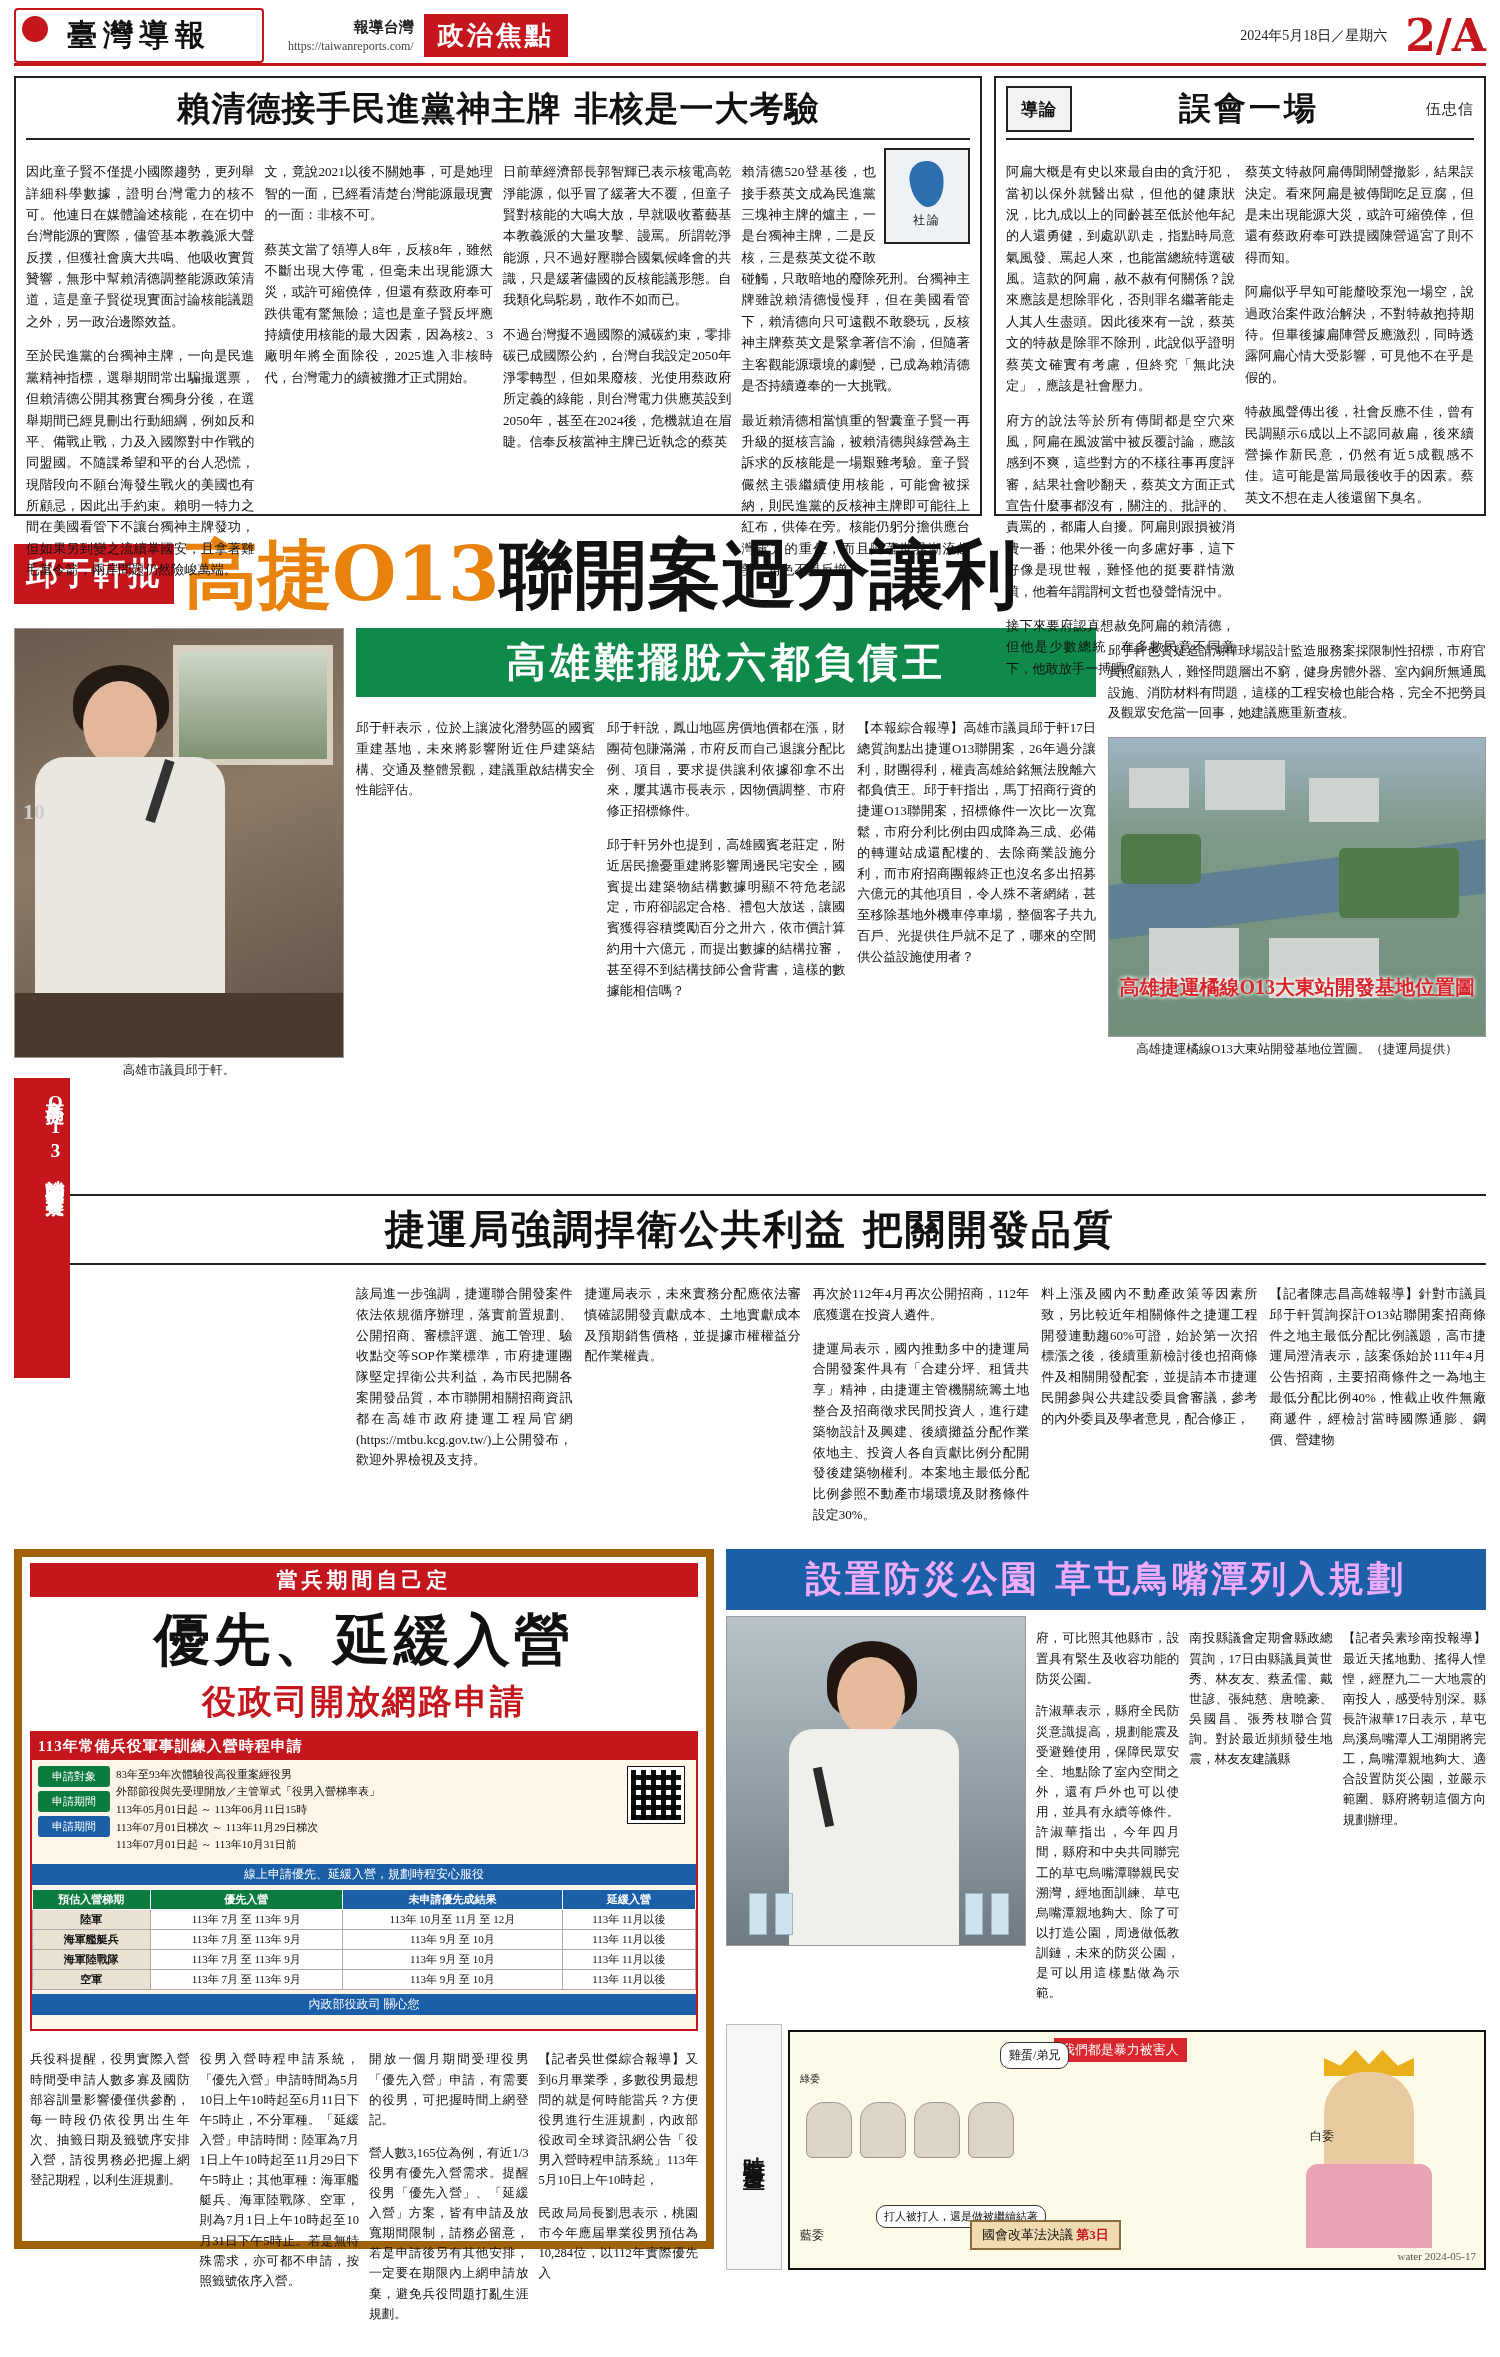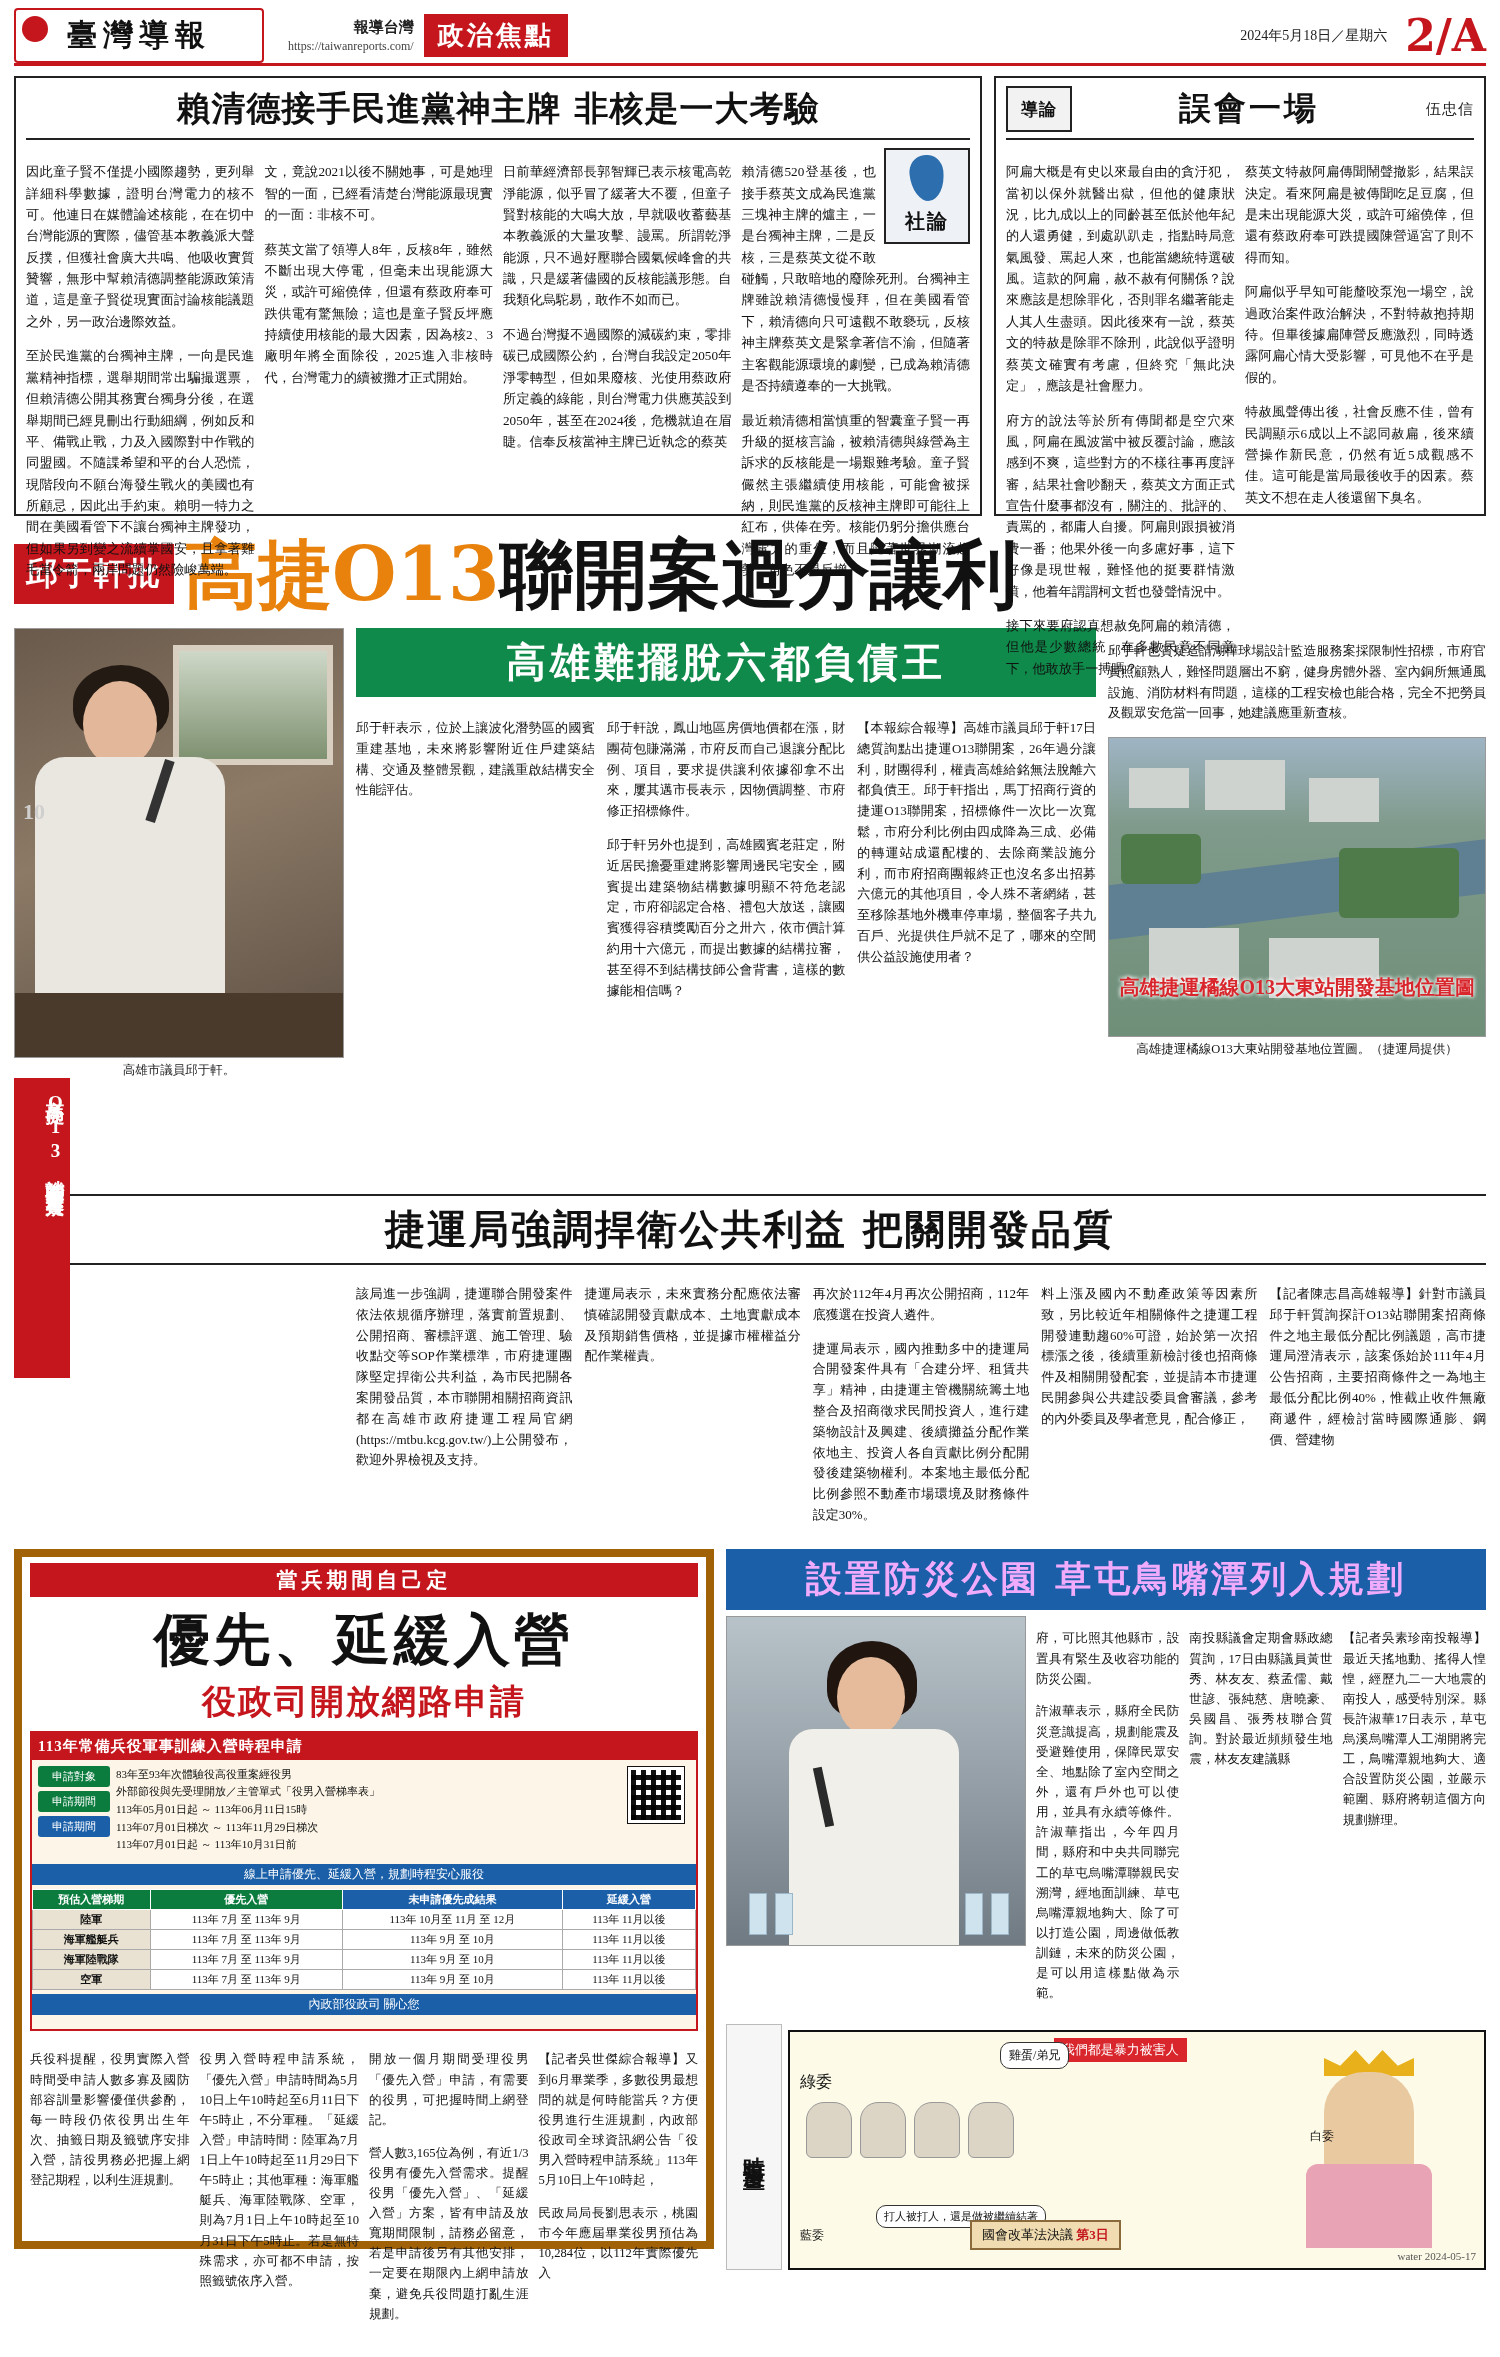--- a/index.html
+++ b/index.html
@@ -71,21 +71,21 @@
   .shelun-badge {
     float:right; width:86px; height:96px; border:2px solid #222; margin:0 0 6px 8px;
     display:flex; flex-direction:column; align-items:center; justify-content:center;
     background:#eef2f7;
   }
   .shelun-badge .map {
     width:34px; height:46px; background:#2d6fae;
     border-radius:46% 46% 50% 50% / 38% 38% 62% 62%;
     transform:rotate(-6deg);
   }
-  .shelun-badge .lbl { font-size:20px; font-weight:bold; letter-spacing:2px; margin-top:4px; }
+  .shelun-badge .lbl { font-size:12px; font-weight:normal; letter-spacing:2px; margin-top:4px; }
 
   
   .banner { margin-top:12px; display:flex; align-items:center; gap:10px; height:92px; }
   .banner-tag {
     background:#c4161c; color:#fff; font-size:32px; font-weight:bold;
     padding:8px 12px; letter-spacing:2px; font-family:"DejaVu Serif",serif;
   }
   .banner-title {
     font-size:74px; font-weight:bold; letter-spacing:0px; line-height:1;
     font-family:"DejaVu Serif",serif; white-space:nowrap;
@@ -207,21 +207,21 @@
     border:2px solid #111; background:#fdfbe8; height:240px; position:relative; overflow:hidden; margin-top:6px;
   }
   .comic .banner-red { position:absolute; left:38%; top:6px; background:#d8262c; color:#fff; font-size:13px; padding:3px 8px; }
   .comic .king { position:absolute; right:70px; top:40px; width:90px; height:110px; background:#e8c9a0; border-radius:40px 40px 20px 20px; }
   .comic .crown { position:absolute; right:70px; top:18px; width:90px; height:26px; background:#e8b11c; clip-path:polygon(0 100%,0 30%,18% 60%,35% 0,50% 55%,65% 0,82% 60%,100% 30%,100% 100%); }
   .comic .robe { position:absolute; right:52px; top:132px; width:126px; height:84px; background:#e8a3b4; border-radius:12px 12px 0 0; }
   .comic .crowd { position:absolute; left:16px; top:70px; display:flex; gap:8px; }
   .comic .ppl { width:46px; height:56px; background:#dcd5c6; border:1px solid #999; border-radius:18px 18px 6px 6px; }
   .comic .sign { position:absolute; left:180px; bottom:18px; background:#f0dcb0; border:2px solid #8a6a3a; font-size:13px; padding:4px 10px; }
   .comic .sign .red { color:#c4161c; font-weight:bold;text-align:right; }
-  .comic .lbl-left { position:absolute; left:10px; top:40px; font-size:16px; }
+  .comic .lbl-left { position:absolute; left:10px; top:40px; font-size:10px; }
   .comic .lbl-left2 { position:absolute; left:10px; bottom:24px; font-size:12px; }
   .comic .sig { position:absolute; right:8px; bottom:6px; font-size:11px; color:#555; }
   .comic .bubble { position:absolute; left:210px; top:10px; background:#fff; border:1px solid #333; border-radius:10px; font-size:12px; padding:4px 8px;}
   .comic .bubble2 { position:absolute; left:86px; bottom:40px; background:#fff; border:1px solid #333; border-radius:10px; font-size:11px; padding:3px 7px;}
   .comic-side {
     width:56px; writing-mode:vertical-rl; text-orientation:upright; font-size:22px;
     font-weight:bold; letter-spacing:4px; display:flex; align-items:center; justify-content:center;
     border:1px solid #bbb; background:#f6f6f6;
   }
   .br-cols { flex:1; display:flex; flex-direction:row-reverse; gap:10px; font-size:12.6px; line-height:1.6; text-align:justify;}

